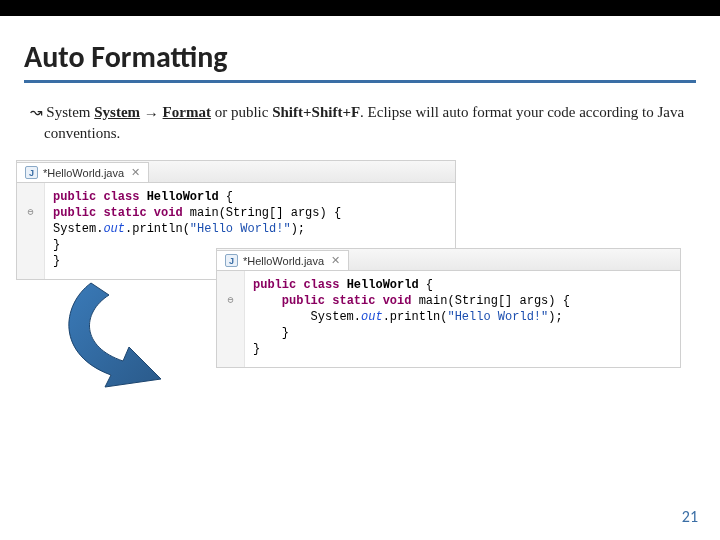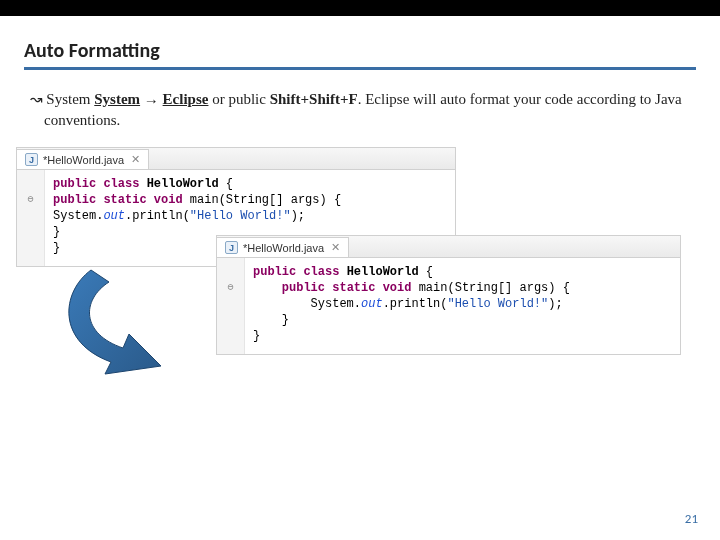--- a/index.html
+++ b/index.html
@@ -13,21 +13,21 @@
     overflow: hidden;
   }
   .slide {
     width: 100%;
     height: 100%;
     padding: 38px 24px 0 24px;
     position: relative;
   }
   .title {
     font-family: Calibri, Arial, sans-serif;
-    font-size: 20px;
+    font-size: 30px;
     font-weight: 700;
     color: #222;
     border-bottom: 3px solid #3a6ea5;
     padding-bottom: 5px;
     margin-bottom: 18px;
   }
   .instruction {
     font-size: 15px;
     line-height: 1.4;
     margin: 0 8px 16px 6px;
@@ -117,42 +117,42 @@
     left: 35px;
     top: 115px;
     width: 160px;
     height: 130px;
   }
   .pagenum {
     position: absolute;
     right: 22px;
     bottom: 14px;
     font-family: Calibri, Arial, sans-serif;
-    font-size: 13px;
+    font-size: 16px;
     color: #3a6ea5;
   }
   .black-banner {
     position:absolute;
     top:0; left:0; right:0;
     height:16px;
     background:#000;
   }
 </style>
 </head>
 <body>
 
 <div class="black-banner"></div>
 
 <div class="slide">
 
   <h1 class="title">Auto Formatting</h1>
 
   <p class="instruction">
     <span class="bullet-arrow">↝</span>
-    <span>System </span><strong><span class="u">System</span><span> → </span><span class="u">Eclipse</span></strong><span> or public </span><strong>Shift+Shift+F</strong><span>. Eclipse will auto format your code according to Java conventions.</span>
+    <span>System </span><strong><span class="u">System</span><span> → </span><span class="u">Format</span></strong><span> or public </span><strong>Shift+Shift+F</strong><span>. Eclipse will auto format your code according to Java conventions.</span>
   </p>
 
   <div class="editor-wrap">
 
     <div class="editor editor1">
       <div class="tabbar">
         <div class="tab">
           <span class="j-icon">J</span>
           <span>*HelloWorld.java</span>
           <span class="close-x">✕</span>

